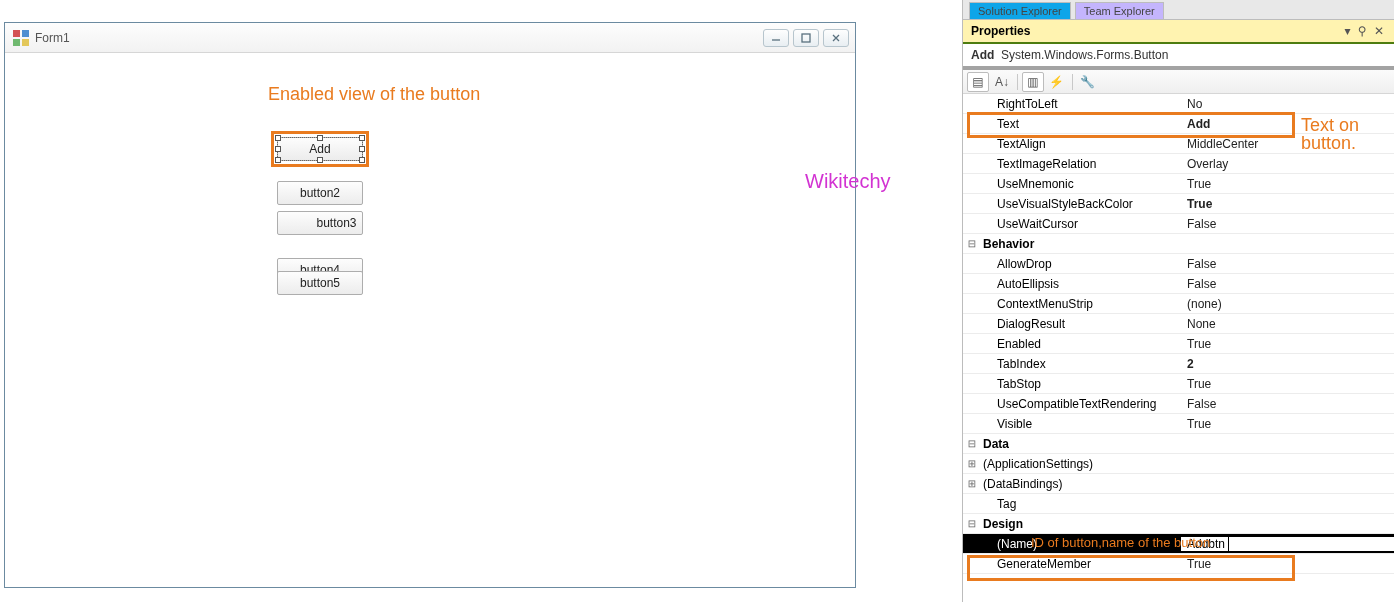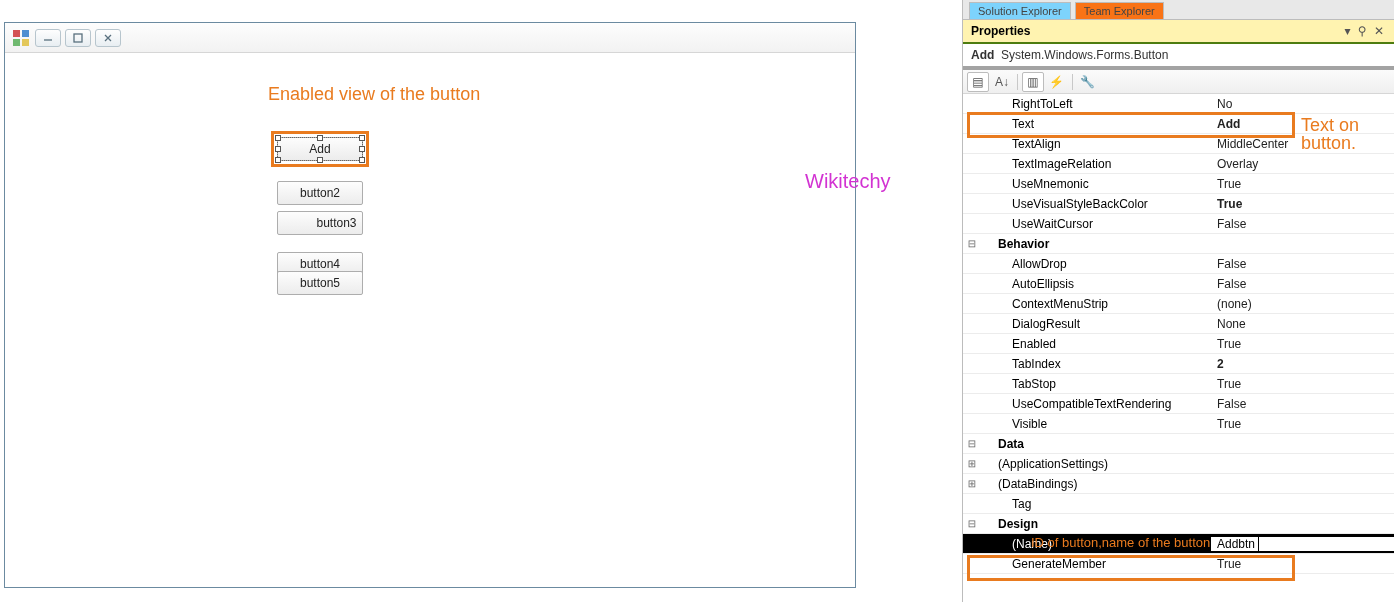--- a/index.html
+++ b/index.html
@@ -63,21 +63,21 @@
     width: 86px; height: 24px;
     background: linear-gradient(#fdfdfd,#ececec);
     border: 1px solid #adadad;
     font-size: 12px; color:#222;
     display: flex; align-items: center; justify-content: center;
     border-radius: 2px;
   }
   #btnAdd { left: 272px; top: 84px; }
   #btn2   { left: 272px; top: 128px; }
   #btn3   { left: 272px; top: 158px; padding-left: 33px; }
-  #btn4   { left: 272px; top: 199px; text-align: center; }
+  #btn4   { left: 272px; top: 205px; text-align: center; }
   #btn5   { left: 272px; top: 218px; }
 
   
   .sel-wrap {
     position: absolute;
     left: 266px; top: 78px;
     width: 98px; height: 36px;
     border: 3px solid #e97b1f;
     pointer-events: none;
   }
@@ -114,24 +114,24 @@
   }
   .tab-strip {
     height: 20px;
     background:#e8e8e8;
     border-bottom:1px solid #bcbcbc;
     padding-left:6px;
     display:flex; align-items:flex-end; gap:4px;
     font-size:11px; color:#444;
   }
   .tab-strip .tab {
-    background:#7dd3fc; border:1px solid #bcbcbc; border-bottom:none;
+    background:#0ea5e9; border:1px solid #bcbcbc; border-bottom:none;
     padding:2px 8px;
   }
-  .tab-strip .tab.dim{background:#f97316}
+  .tab-strip .tab.dim{background:#c4b5fd}
   .props-header{
     background:#fff3b0;
     border-bottom:2px solid #4d7c0f;
     padding:4px 8px;
     font-weight:600;
     display:flex; justify-content:space-between; align-items:center;
   }
   .props-header .pins{font-weight:400;color:#555;letter-spacing:2px}
   .props-selected{
     padding:4px 8px;
@@ -156,21 +156,20 @@
   .wrench{color:#888}
 
   .prop-grid{
     height: calc(100% - 20px - 28px - 22px - 24px);
     overflow:hidden;
     position:relative;
   }
   .prop-row{
     display:flex; height:20px; align-items:center;
     border-bottom:1px solid #ececec;
-    gap:15px;
   }
   .prop-row .exp{
     width:18px;text-align:center;color:#666;font-size:10px;flex:none;
   }
   .prop-row .name{
     width:200px;flex:none;padding-left:2px;white-space:nowrap;overflow:hidden;text-overflow:ellipsis;
   }
   .prop-row .name.indent{padding-left:16px}
   .prop-row .val{
     flex:1;padding-left:6px;color:#222;white-space:nowrap;overflow:hidden;text-overflow:ellipsis;
@@ -187,20 +186,21 @@
     position:absolute;border:3px solid #e97b1f;pointer-events:none;
   }
 
 </style>
 </head>
 <body>
 
 <div class="form-window">
   <div class="form-titlebar">
     <span class="form-icon"></span>
+    <span class="form-title">Form1</span>
     <div class="win-btns">
       <div class="win-btn">
           <svg viewBox="0 0 12 12">
             <path d="M2 8h8"></path>
           </svg>
         </div>
       <div class="win-btn">
           <svg viewBox="0 0 12 12">
             <rect x="2" y="2" width="8" height="8"></rect>
           </svg>

